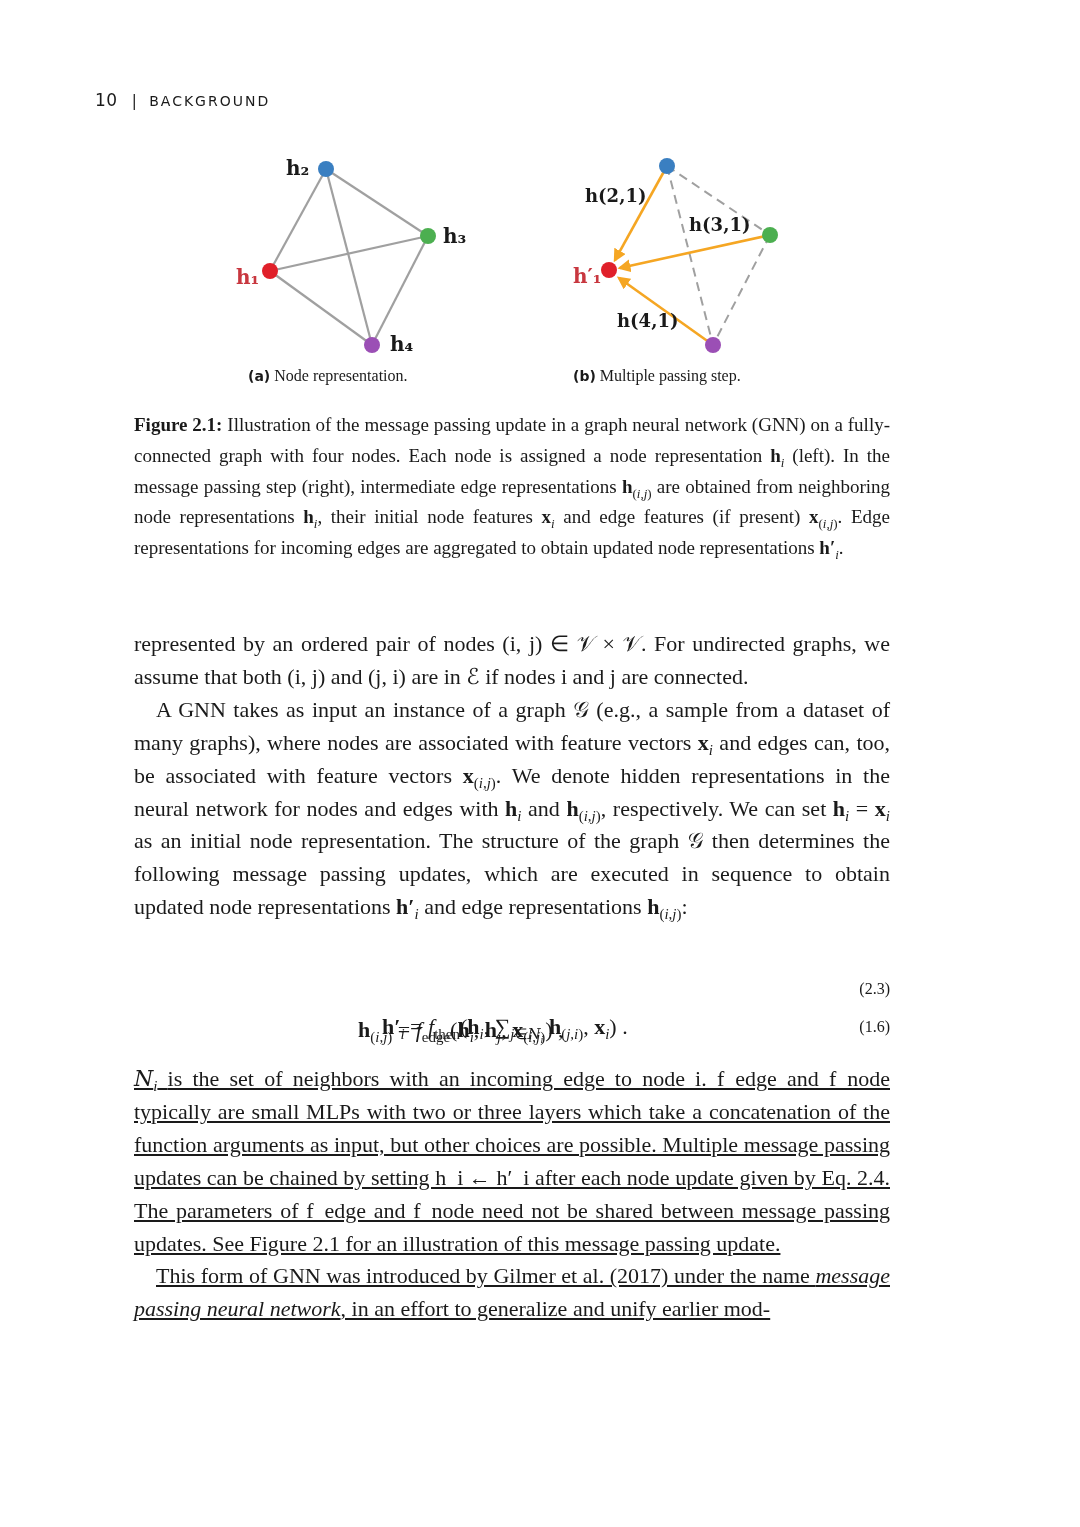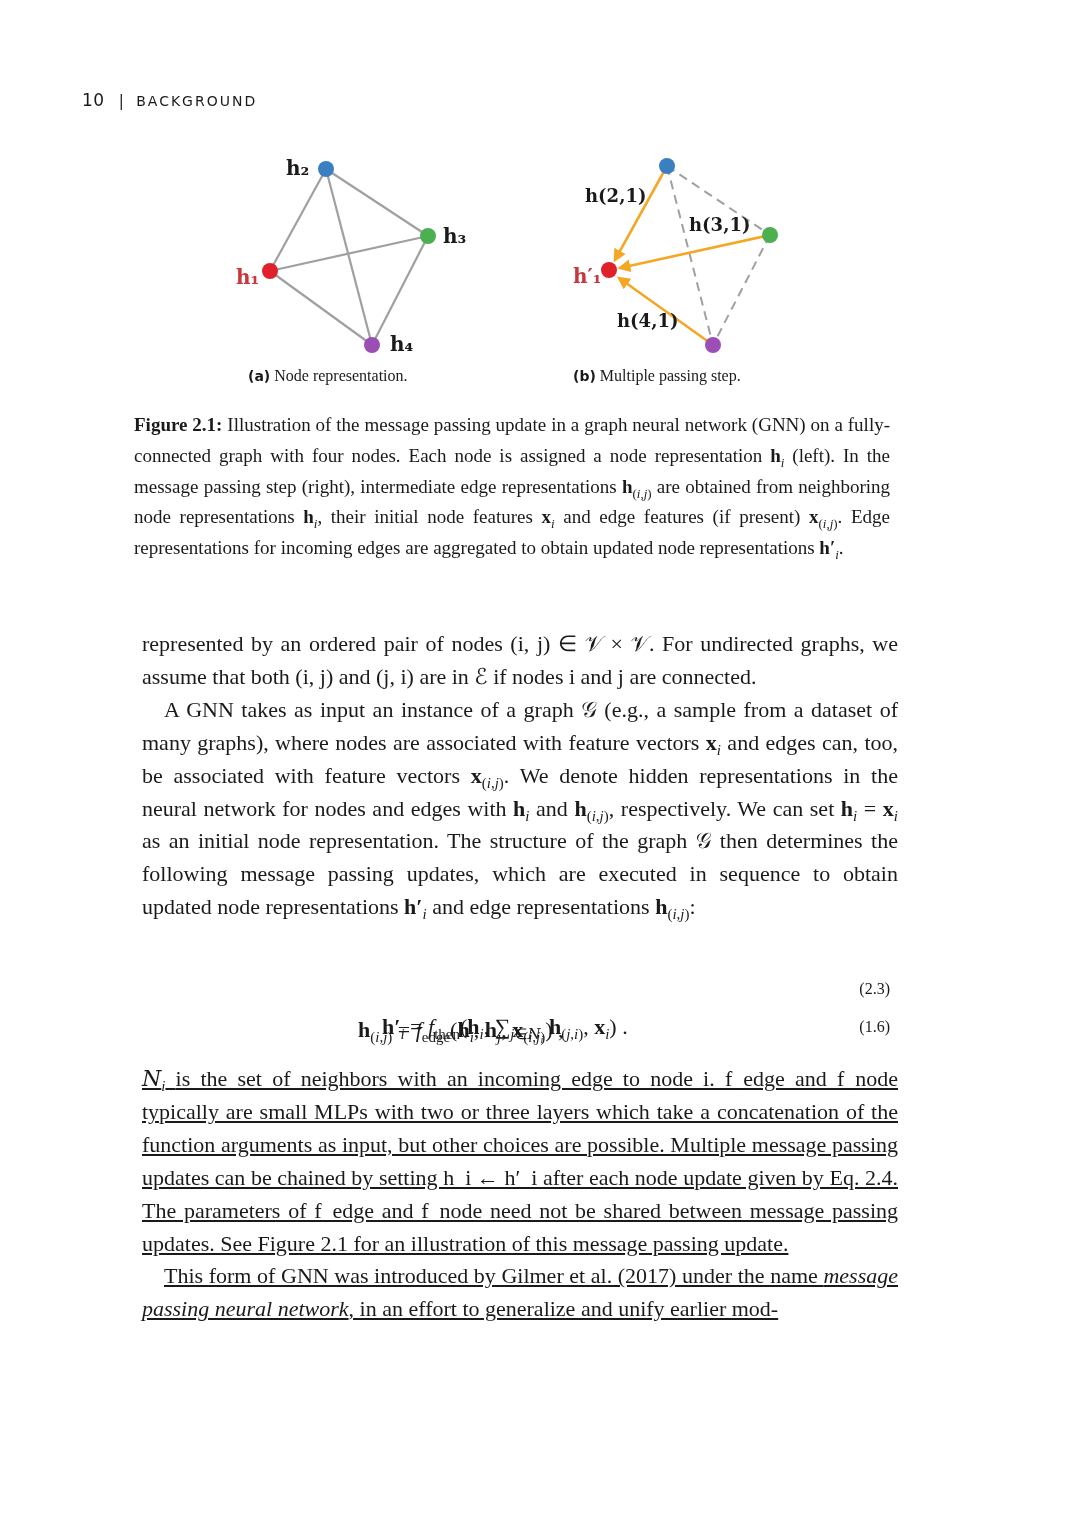--- a/index.html
+++ b/index.html
@@ -1,28 +1,28 @@
 <!DOCTYPE html>
 <html><head>
 <meta charset="utf-8">
 <style>
   html, body { margin: 0; padding: 0; background: #ffffff; }
   body { width: 1080px; height: 1527px; position: relative; overflow: hidden;
          font-family: "DejaVu Serif", "Liberation Serif", serif; color: #1a1a1a; }
-  .header { position: absolute; left: 82px; top: 90px; font-size: 17px; letter-spacing: 0.5px; }
+  .header { position: absolute; left: 95px; top: 90px; font-size: 17px; letter-spacing: 0.5px; }
   .header .num { font-family: "DejaVu Sans", sans-serif; font-size: 17px; }
   .header .sep { margin: 0 12px 0 14px; font-family: "DejaVu Sans", sans-serif; font-size: 15px; }
   .header .title { font-family: "DejaVu Sans", sans-serif; font-size: 14px; letter-spacing: 2px; }
   svg.fig { position: absolute; left: 0; top: 140px; }
   .subcap { position: absolute; top: 367px; font-size: 16px; font-family: "Liberation Serif", serif; }
   .subcap b { font-family: "DejaVu Sans", sans-serif; font-weight: bold; font-size: 14px; }
   .caption { position: absolute; left: 134px; top: 410px; width: 756px; font-family: "Liberation Serif", serif;
              font-size: 19px; line-height: 30.8px; text-align: justify; }
   .caption b.lab { font-family: "Liberation Serif", serif; }
-  .body { position: absolute; left: 142px; width: 756px; font-family: "Liberation Serif", serif;
+  .body { position: absolute; left: 134px; width: 756px; font-family: "Liberation Serif", serif;
           font-size: 22px; line-height: 32.9px; text-align: justify; }
   .body p { margin: 0; }
   .indent { text-indent: 22px; }
   .bf { font-weight: bold; }
   .it { font-style: italic; }
   sub { font-size: 68%; line-height: 0; }
   .eq { position: absolute; font-family: "Liberation Serif", serif; font-size: 22px; }
   .eqnum { position: absolute; right: 190px; font-family: "Liberation Serif", serif; font-size: 16px; }
   .cal { font-family: "DejaVu Serif", serif; font-style: italic; }
 </style>

